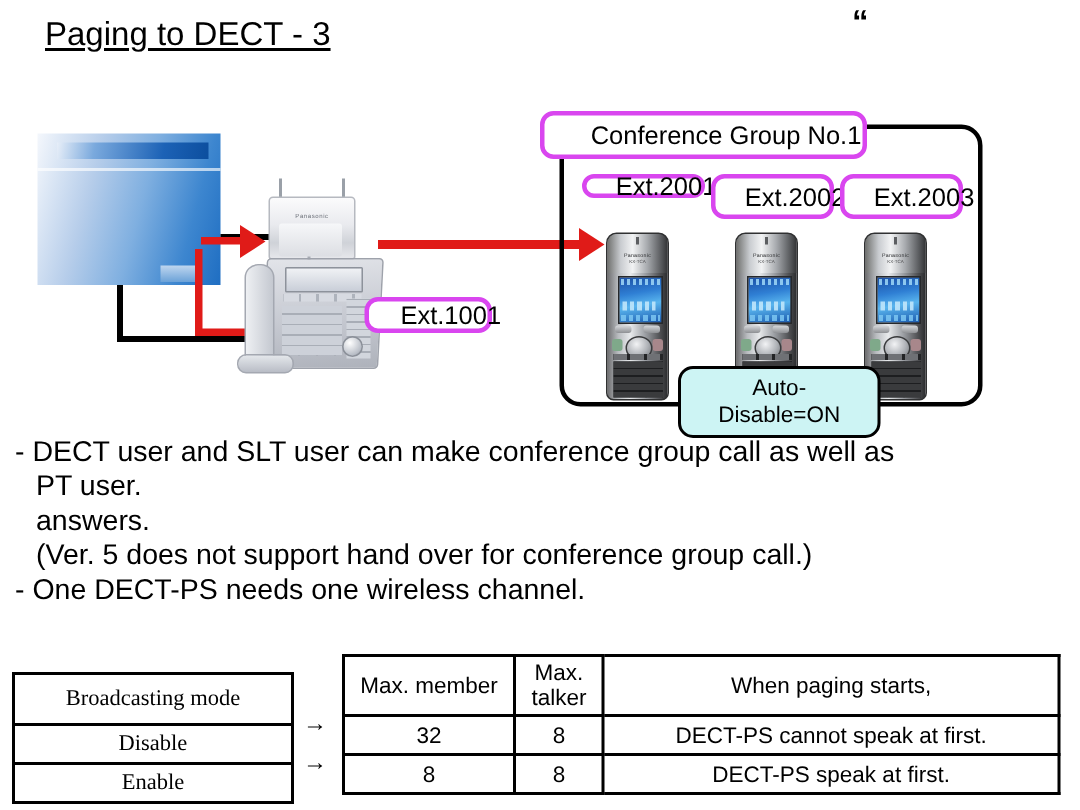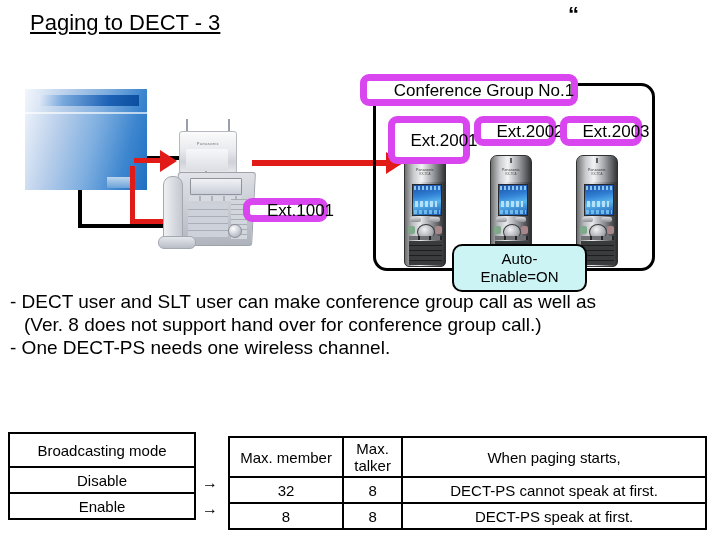--- a/index.html
+++ b/index.html
@@ -227,21 +227,21 @@
   .red-head.right {
     border-top: 11px solid transparent;
     border-bottom: 11px solid transparent;
     border-left: 17px solid #e01b18;
   }
 
   
   .rbox {
     position: absolute;
     background: #ffffff;
-    border: 7px solid #d946ef;
+    border: 3px solid #d946ef;
     border-radius: 9px;
     display: flex;
     align-items: center;
     justify-content: center;
     font-size: 17px;
     line-height: 19px;
     white-space: nowrap;
     box-sizing: border-box;
     padding-left: 30px;
   }
@@ -256,21 +256,21 @@
     box-sizing: border-box;
     background: transparent;
   }
   .conf-box {
     left: 360px;
     top: 74px;
     width: 218px;
     height: 32px;
     z-index: 4;
   }
-  .ext2001 { left: 388px; top: 116px; width: 82px; height: 48px; z-index: 4; }
+  .ext2001 { left: 388px; top: 116px; width: 82px; height: 16px; z-index: 4; }
   .ext2002 { left: 474px; top: 116px; width: 82px; height: 30px; z-index: 4; }
   .ext2003 { left: 560px; top: 116px; width: 82px; height: 30px; z-index: 4; }
   .ext1001 { left: 243px; top: 198px; width: 85px; height: 24px; z-index: 4; }
 
   .auto-answer {
     position: absolute;
     left: 452px;
     top: 244px;
     width: 135px;
     height: 48px;
@@ -439,21 +439,21 @@
     line-height: 17px;
     background: #ffffff;
   }
   .tbl td, .tbl th {
     border: 2px solid #000000;
     padding: 2px 4px;
     font-weight: normal;
     text-align: center;
     box-sizing: border-box;
   }
-  .tbl-left { left: 8px; top: 432px; width: 188px; }
+  .tbl-left { left: 8px; top: 448px; width: 188px; font-family: Liberation Serif, serif; }
   .tbl-left td { height: 26px; }
   .tbl-left tr:first-child td { height: 34px; }
 
   .arrows {
     position: absolute;
     left: 198px;
     top: 436px;
     width: 24px;
     font-size: 16px;
     line-height: 26px;
@@ -570,26 +570,28 @@
   </div>
 
   <div class="rbox conf-box">Conference Group No.1</div>
   <div class="rbox ext2001">Ext.2001</div>
   <div class="rbox ext2002">Ext.2002</div>
   <div class="rbox ext2003">Ext.2003</div>
   <div class="rbox ext1001">Ext.1001</div>
 
   <div class="auto-answer">
     <span>Auto-</span>
-    <span>Enable=ON</span>
+    <span>Disable=ON</span>
   </div>
 
   <div class="body-text">
     <div class="ln">- DECT user and SLT user can make conference group call as well as</div>
-    <div class="ln indent">(Ver. 8 does not support hand over for conference group call.)</div>
+    <div class="ln indent">PT user.</div>
+    <div class="ln indent">answers.</div>
+    <div class="ln indent">(Ver. 5 does not support hand over for conference group call.)</div>
     <div class="ln">- One DECT-PS needs one wireless channel.</div>
   </div>
 
   <table class="tbl tbl-left">
     <tbody>
         <tr>
       <td>Broadcasting mode</td>
     </tr>
     <tr>
       <td>Disable</td>

